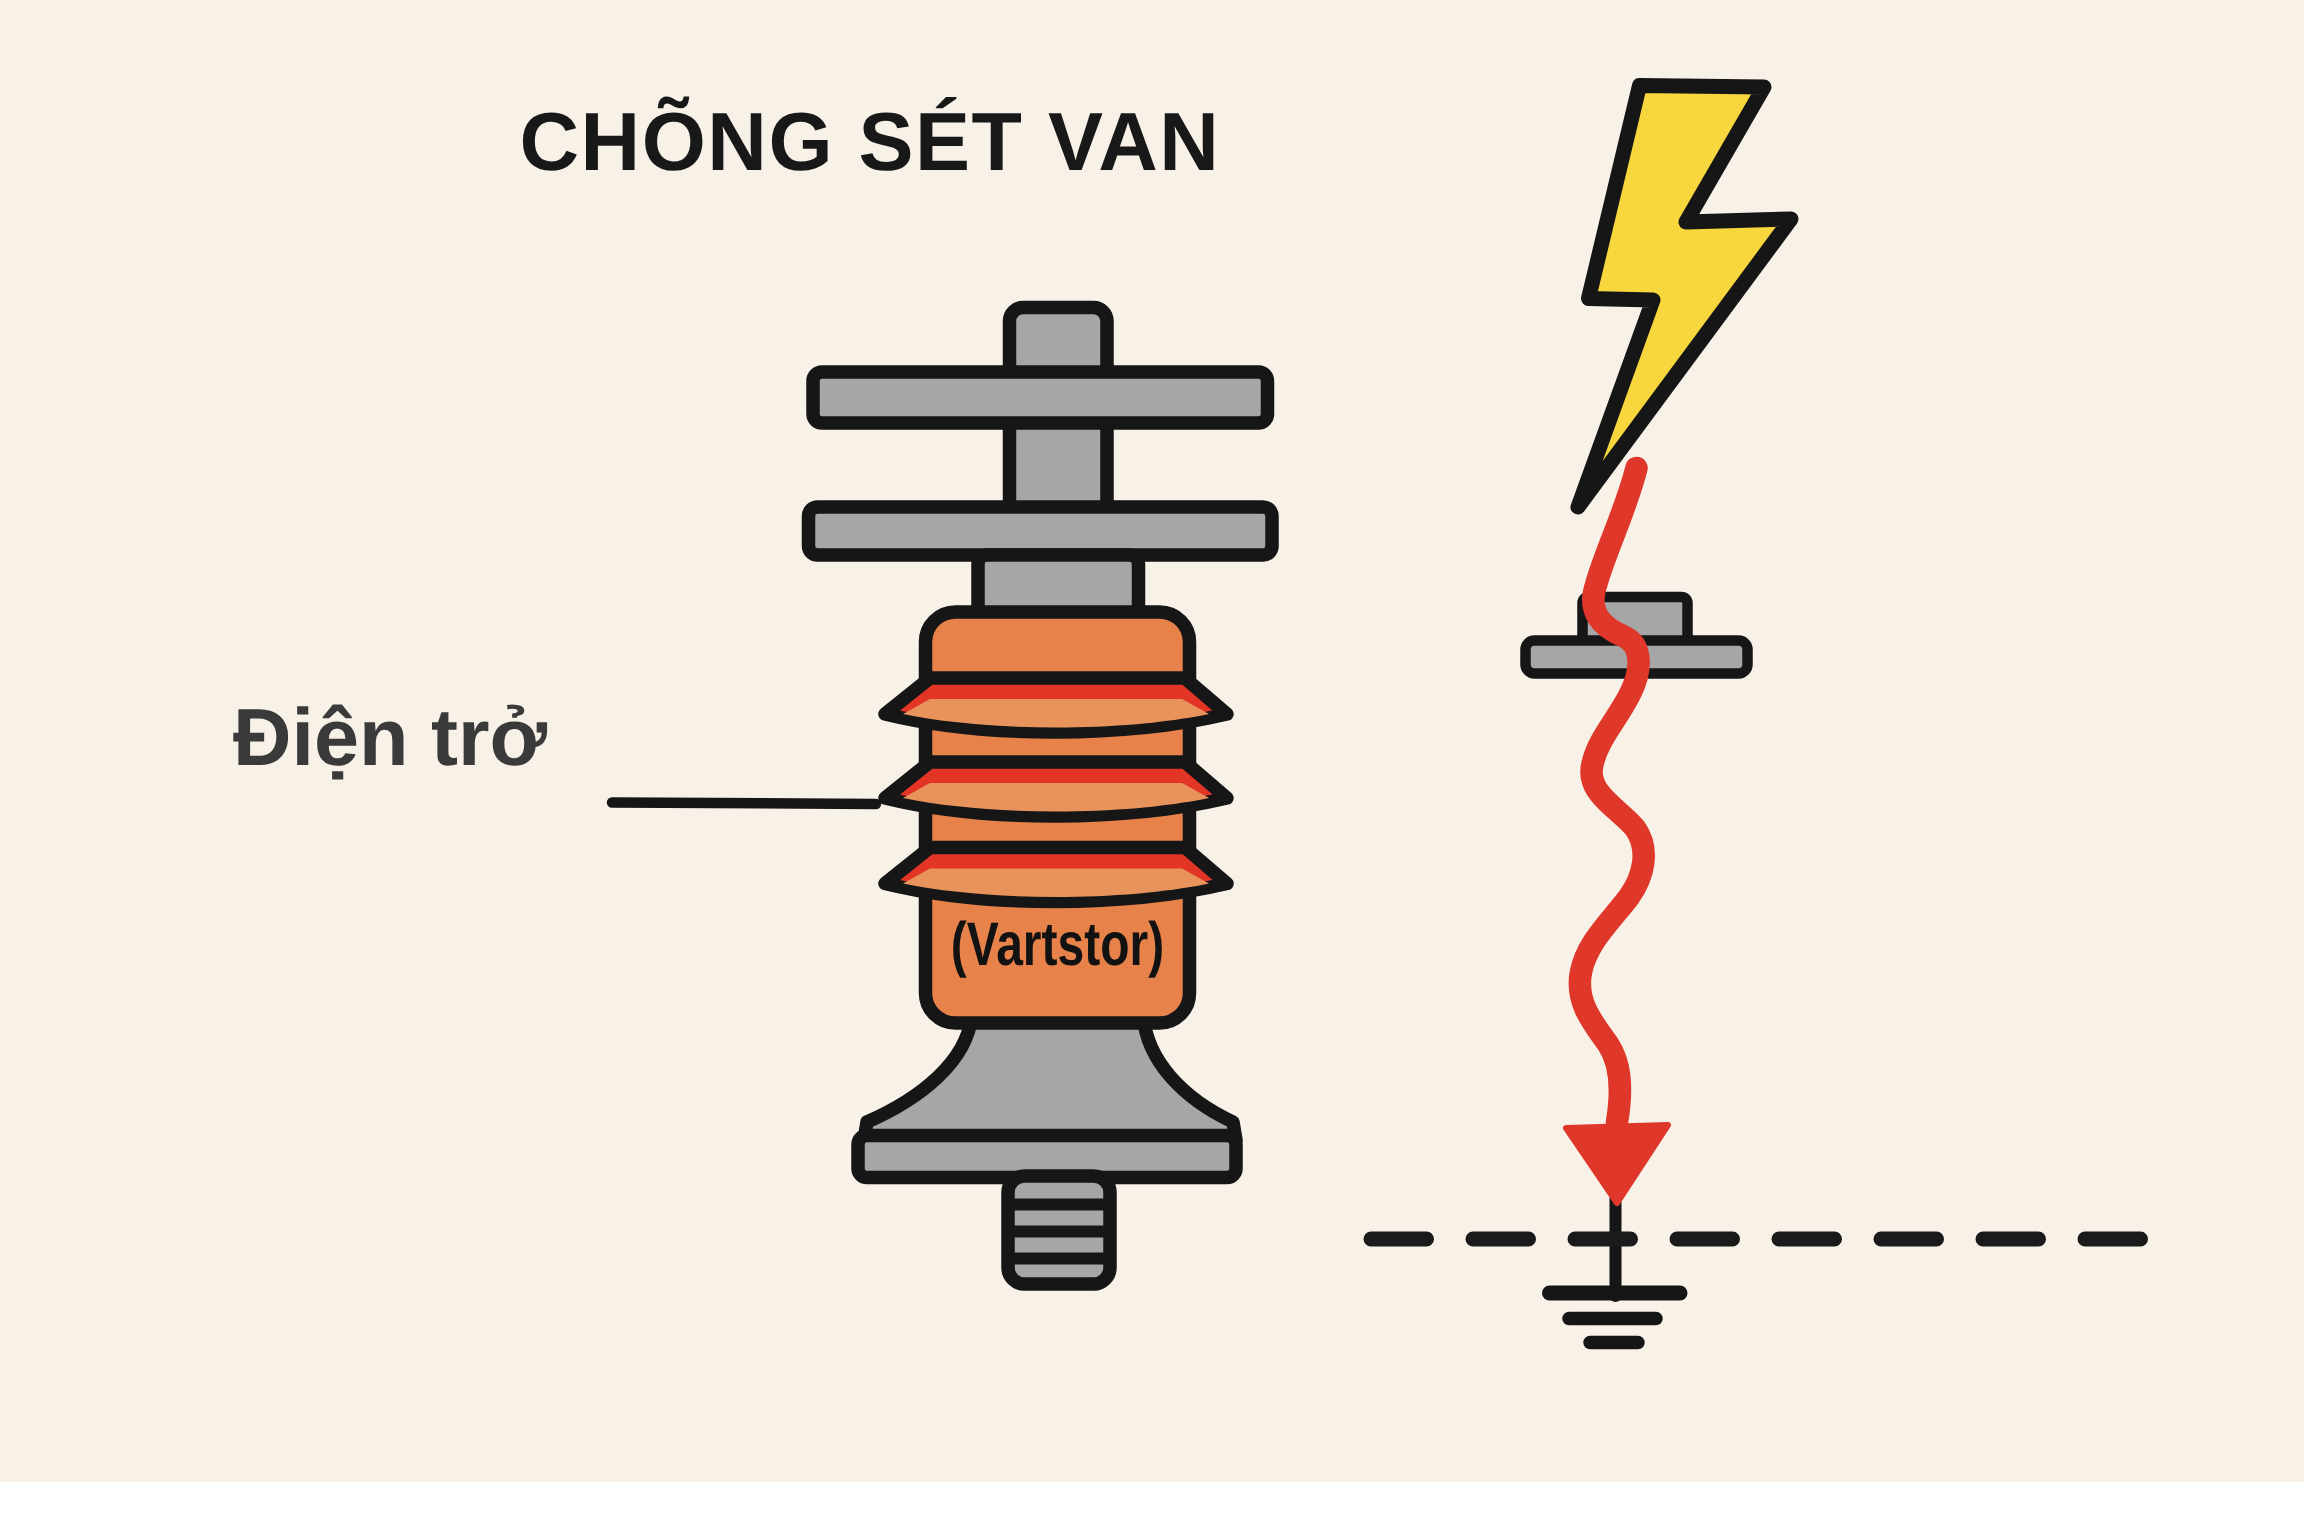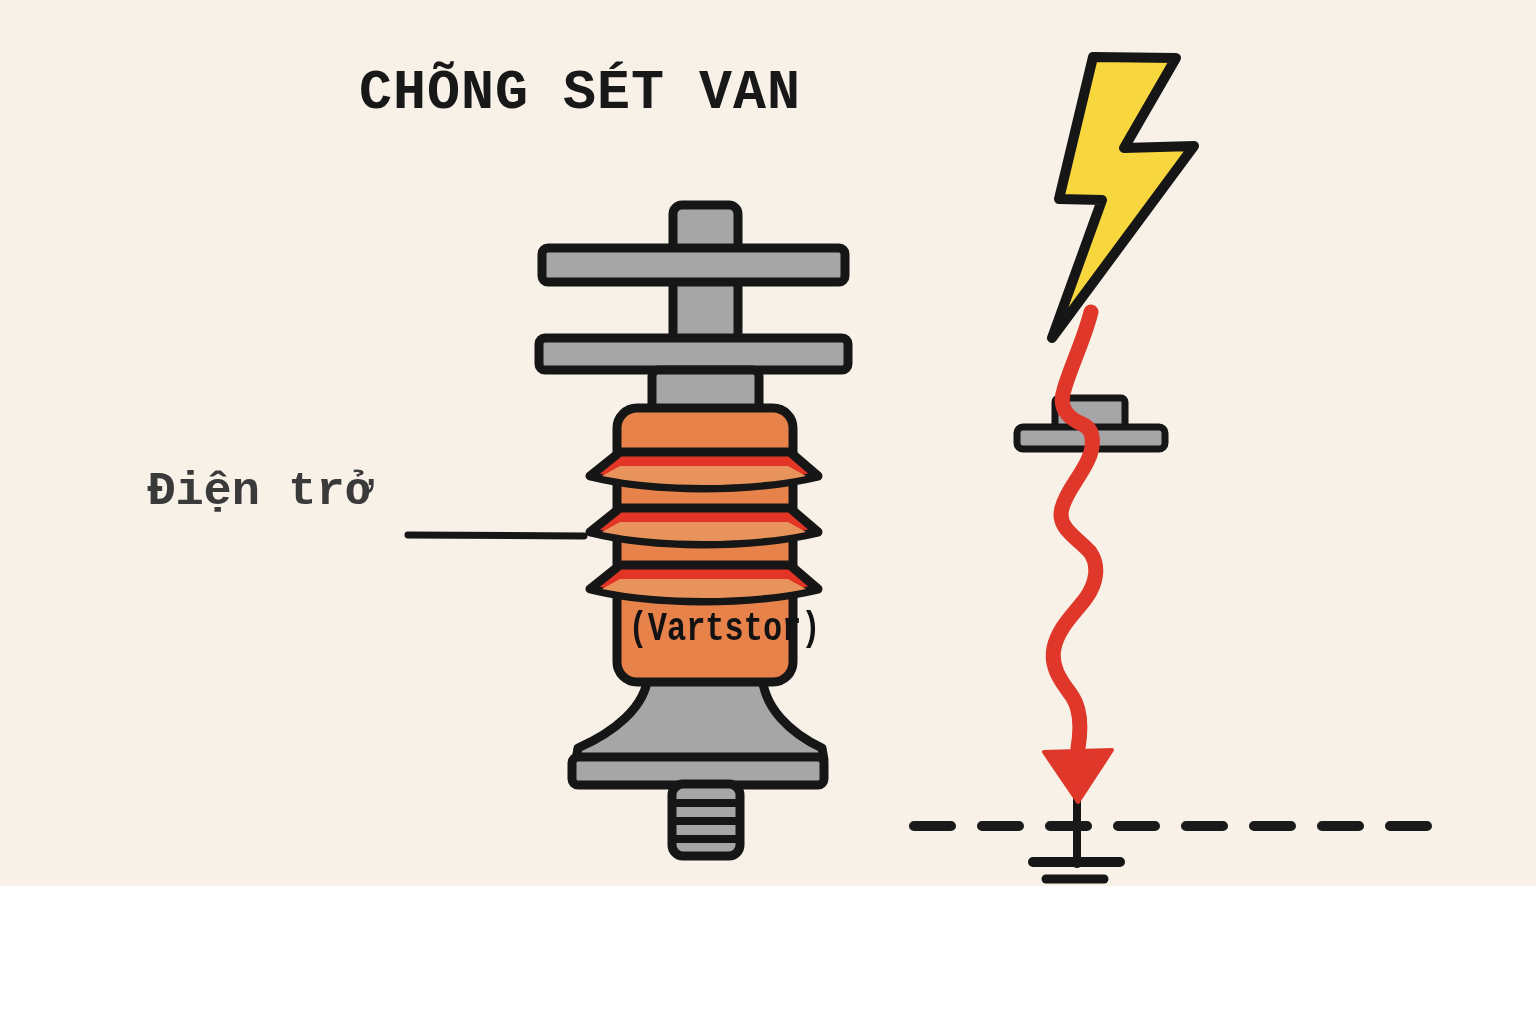--- a/index.html
+++ b/index.html
@@ -2,24 +2,24 @@
 <html><head>
 <meta charset="utf-8">
 <style>
   html, body {
     margin: 0;
     padding: 0;
   }
   #canvas {
     position: relative;
     width: 1536px;
-    height: 886px;
+    height: 988px;
     background: #F7F1E8;
     overflow: hidden;
-    font-family: Liberation Mono, monospace;
+    font-family: Liberation Sans, sans-serif;
   }
   #diagram-svg {
     position: absolute;
     left: 0;
     top: 0;
     width: 1536px;
     height: 1024px;
   }
   .outline9 { stroke: #161616; stroke-width: 9; stroke-linejoin: round; }
   .outline7 { stroke: #161616; stroke-width: 7; stroke-linejoin: round; }
@@ -34,21 +34,21 @@
     letter-spacing: 1px;
     color: #181818;
     white-space: nowrap;
   }
   .side-label {
     position: absolute;
     left: 85px;
     top: 455px;
     width: 350px;
     text-align: center;
-    font-size: 47px;
+    font-size: 54px;
     line-height: 74px;
     font-weight: bold;
     color: #3A3A3A;
   }
   .body-label {
     position: absolute;
     left: 607px;
     top: 606px;
     width: 196px;
     text-align: center;

